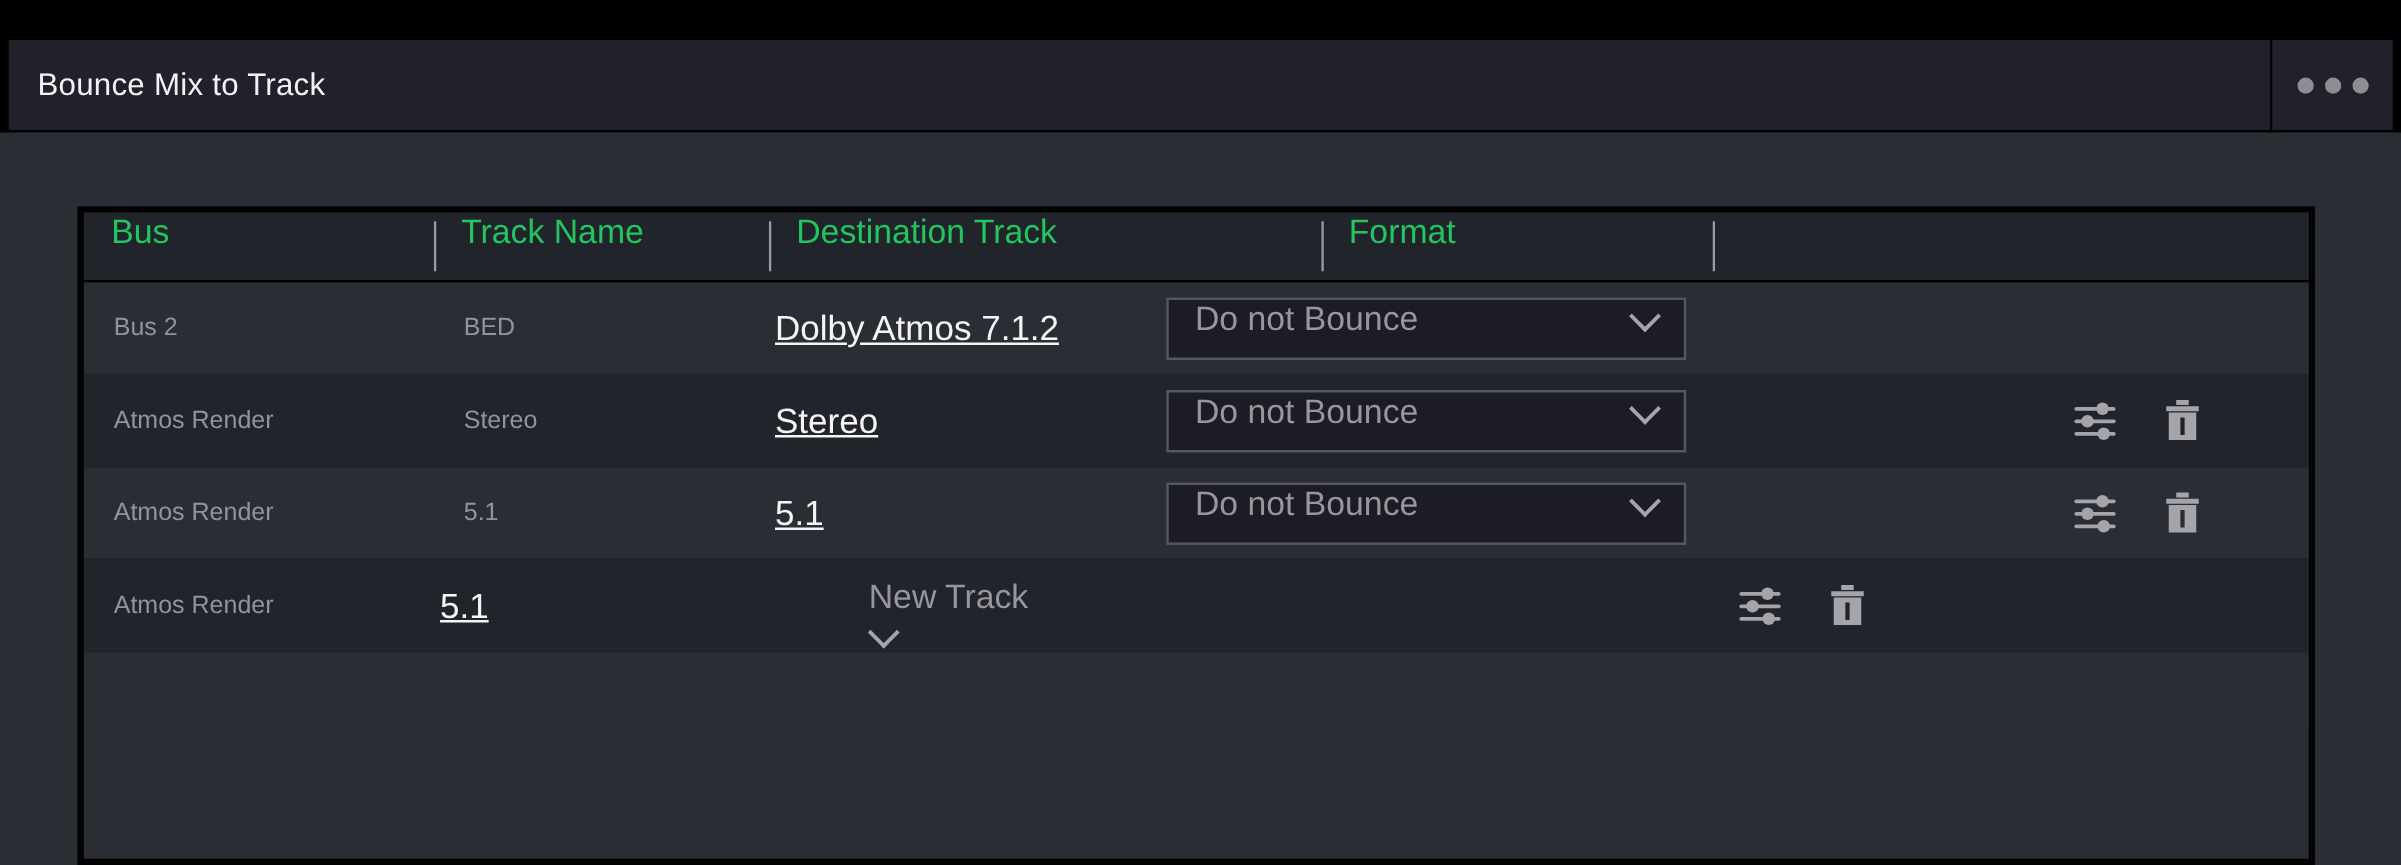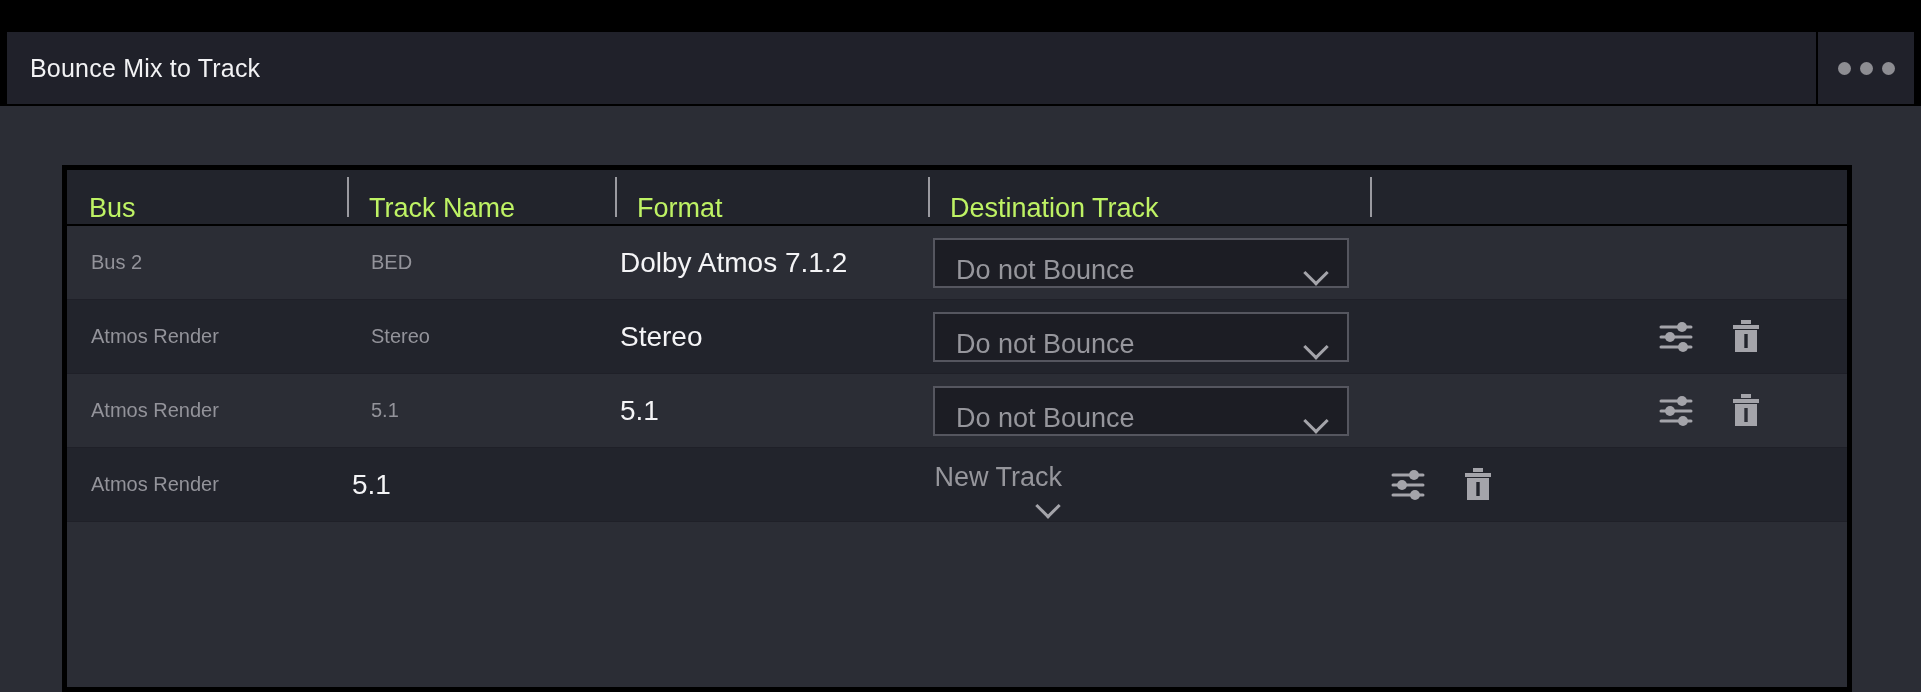--- a/index.html
+++ b/index.html
@@ -108,22 +108,22 @@
     height: 56px;
     background: #22242c;
     border-bottom: 2px solid #000000;
     align-items: center;
   }
 
   .hcell {
     position: relative;
     height: 100%;
     display: flex;
-    align-items: flex-end;
-    color: #bef264;
+    align-items: flex-start;
+    color: #22c55e;
     font-size: 27px;
     font-weight: 400;
     white-space: nowrap;
     overflow: hidden;
   }
   .hcell .hlabel { padding-left: 22px; }
 
   .hcell + .hcell::before {
     content: "";
     position: absolute;
@@ -161,32 +161,33 @@
 
   .cell-bus, .cell-user {
     color: #93939a;
     font-size: 20px;
     padding-left: 24px;
   }
   .cell-fmt {
     color: #f4f4f6;
     font-size: 28px;
     padding-left: 5px;
+    text-decoration: underline;
   }
 
   
   .cell-dest {
     padding-left: 5px;
   }
 
   .dropdown {
     width: 416px;
     height: 50px;
     display: flex;
-    align-items: flex-end;
+    align-items: flex-start;
     justify-content: space-between;
     padding: 0 17px 0 21px;
     cursor: pointer;
     color: #96969c;
     font-size: 27px;
     user-select: none;
   }
   .dropdown.boxed {
     background: #1c1d24;
     border: 2px solid #55565f;
@@ -273,25 +274,25 @@
     <div id="table-panel">
       <div id="table-inner">
 
         <div id="table-header">
           <div class="hcell col-bus">
             <span class="hlabel">Bus</span>
           </div>
           <div class="hcell col-user">
             <span class="hlabel">Track Name</span>
           </div>
+          <div class="hcell col-dest">
+            <span class="hlabel">Destination Track</span>
+          </div>
           <div class="hcell col-fmt">
             <span class="hlabel">Format</span>
-          </div>
-          <div class="hcell col-dest">
-            <span class="hlabel">Destination Track</span>
           </div>
           <div class="hcell col-acts">
             <span class="hlabel"></span>
           </div>
         </div>
 
         <div class="row odd">
           <div class="cell cell-bus col-bus">
             <span>Bus 2</span>
           </div>

